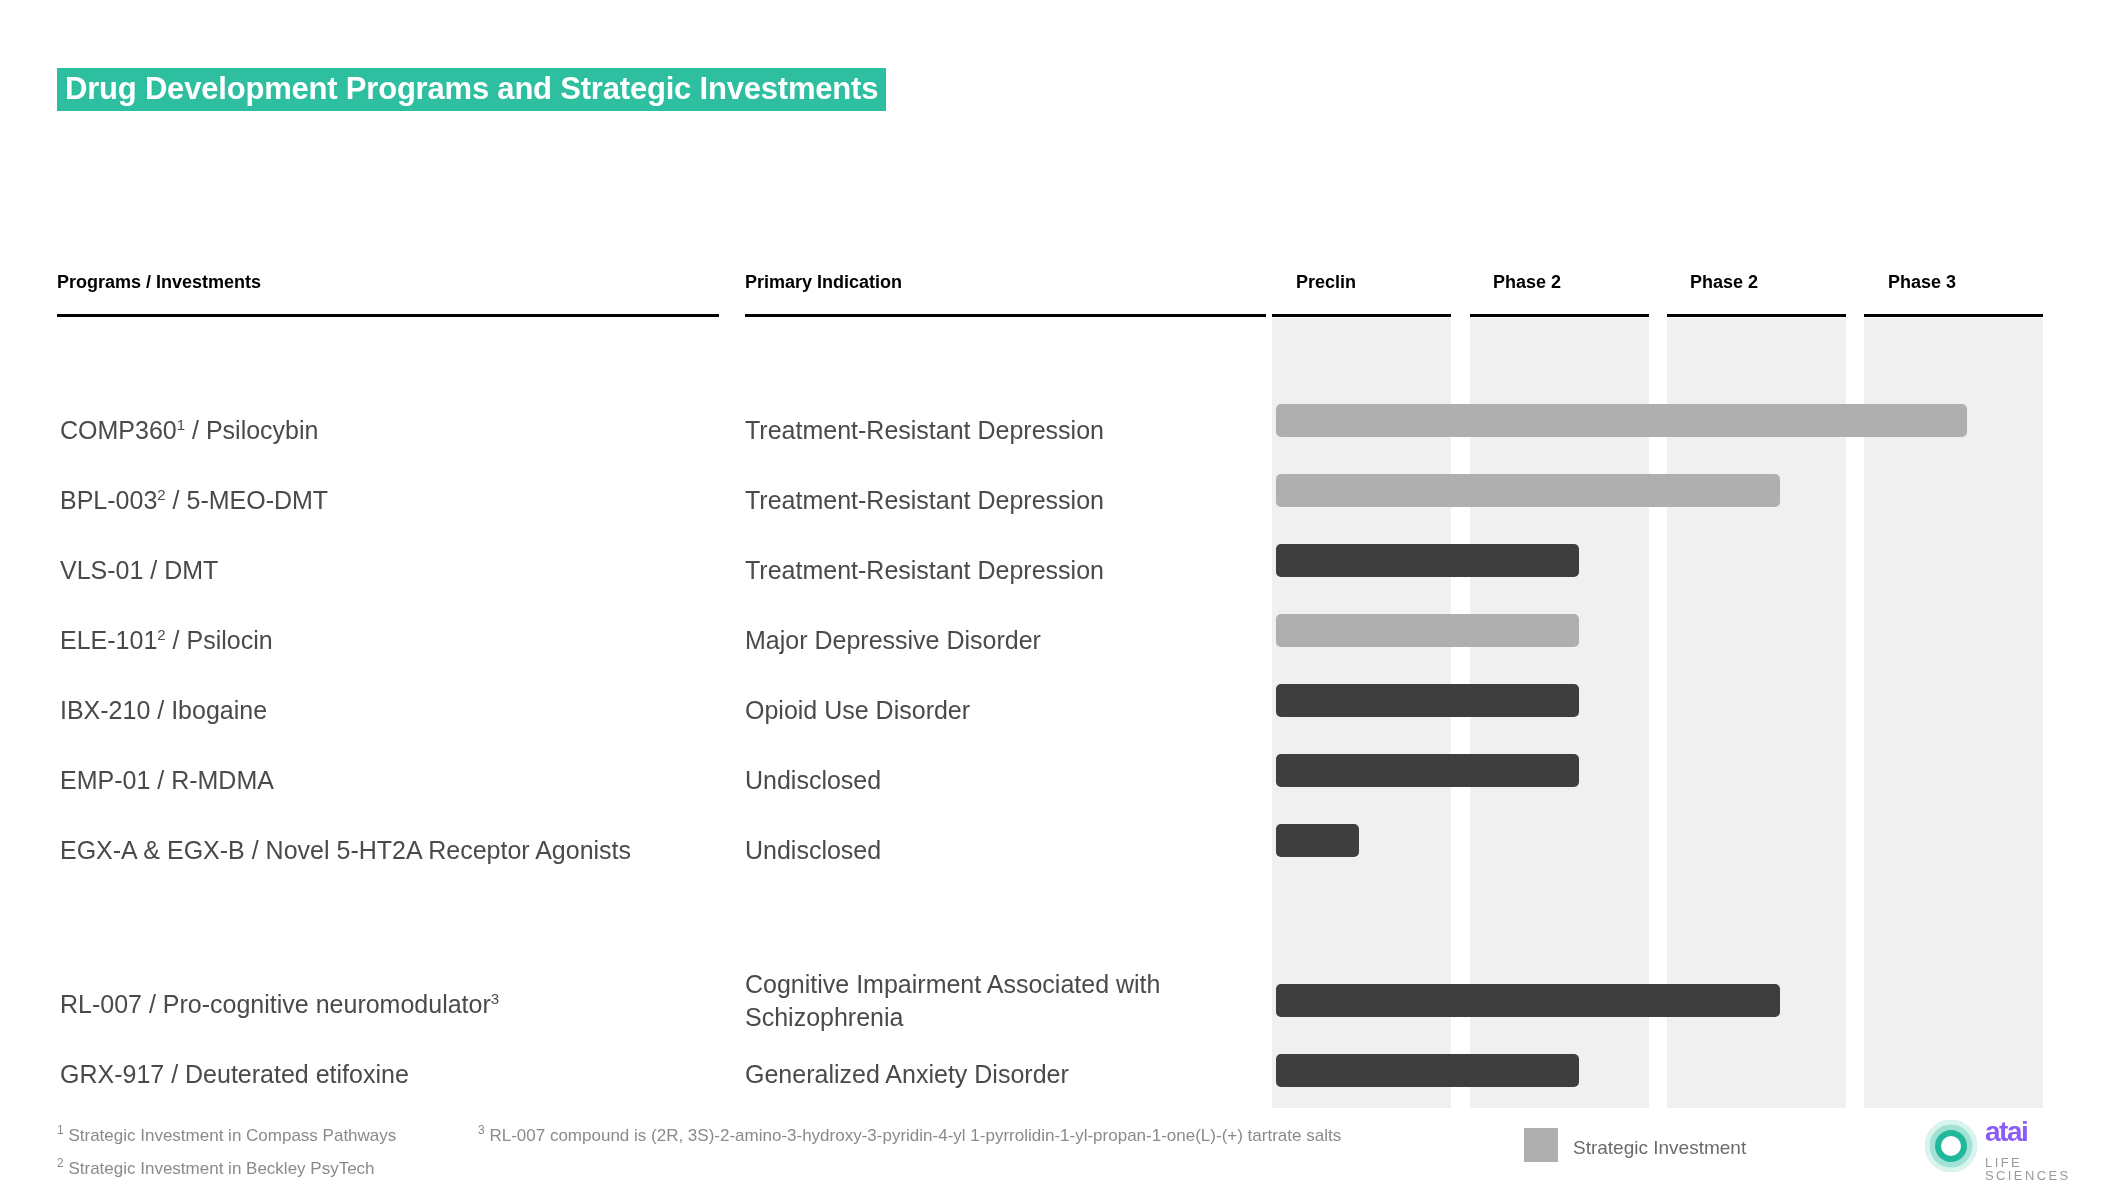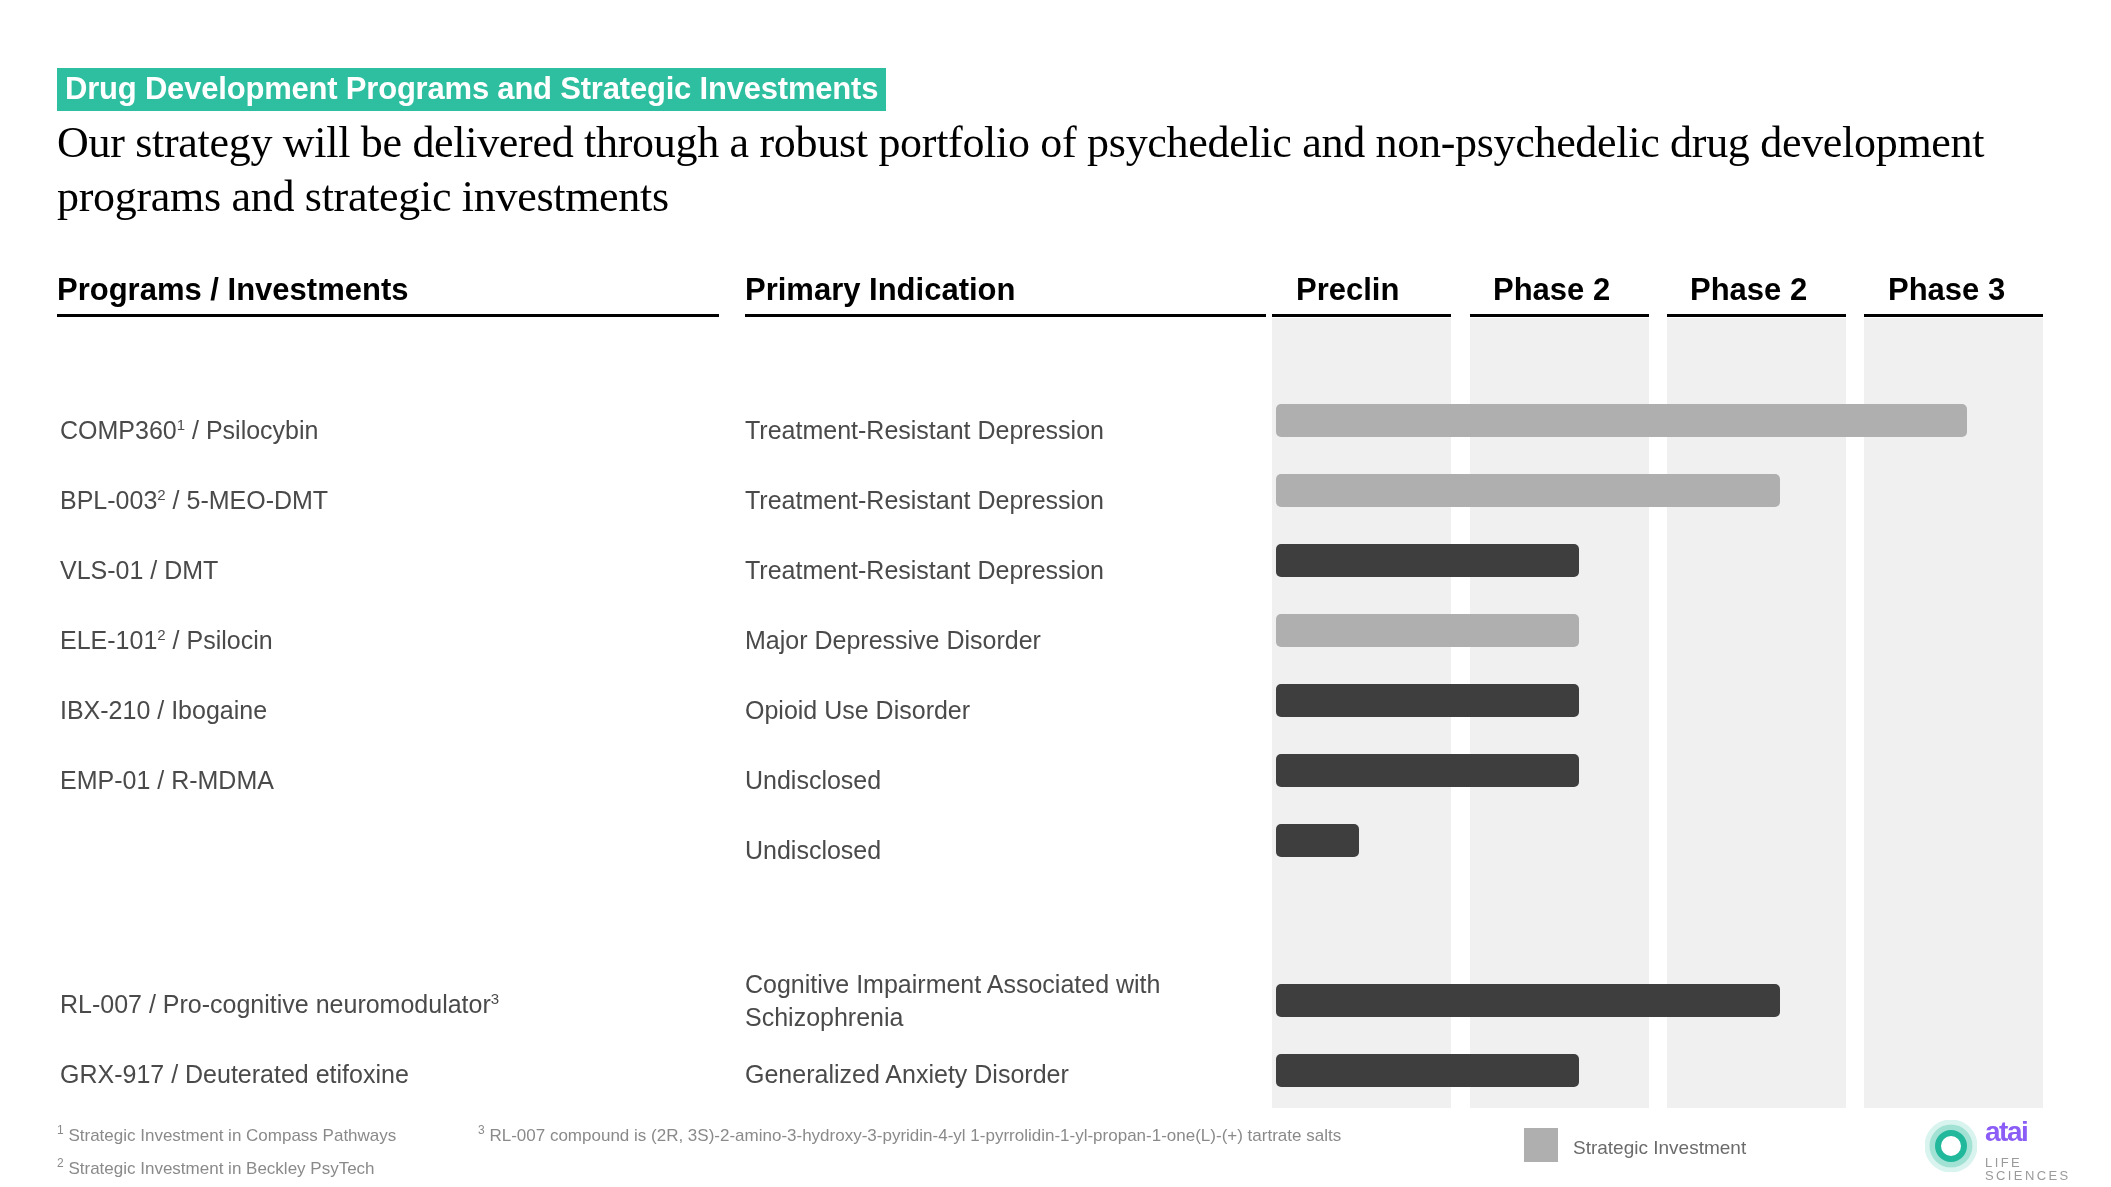--- a/index.html
+++ b/index.html
@@ -29,21 +29,21 @@
     font-size: 44px;
     line-height: 1.22;
     color: #000000;
     letter-spacing: -0.3px;
   }
 
   
   .col-head {
     position: absolute;
     font-weight: bold;
-    font-size: 31px;
+    font-size: 18px;
     color: #000;
     white-space: nowrap;
   }
   .col-rule {
     position: absolute;
     height: 3px;
     background: #000;
   }
 
   
@@ -125,21 +125,20 @@
     font-size: 13px; color: #9A9A9A; letter-spacing: 2.4px; line-height: 1;
   }
 </style>
 </head>
 <body>
 
 <div id="slide">
 
   <div class="eyebrow">Drug Development Programs and Strategic Investments</div>
 
-  <div class="headline">Our strategy will be delivered through a robust portfolio of psychedelic and non-psychedelic drug development programs and strategic investments</div>
 
   <div class="phase-band" style="left: 1272px; top: 318px; width: 179px; height: 790px; background: rgb(240, 240, 240);"></div>
   <div class="phase-band" style="left: 1470px; top: 318px; width: 179px; height: 790px; background: rgb(240, 240, 240);"></div>
   <div class="phase-band" style="left: 1667px; top: 318px; width: 179px; height: 790px; background: rgb(240, 240, 240);"></div>
   <div class="phase-band" style="left: 1864px; top: 318px; width: 179px; height: 790px; background: rgb(240, 240, 240);"></div>
 
   <div class="col-head" style="left:57px; top:272px;">Programs / Investments</div>
   <div class="col-rule" style="left:57px; top:314px; width:662px;"></div>
 
   <div class="col-head" style="left:745px; top:272px;">Primary Indication</div>
@@ -188,20 +187,23 @@
   </div>
   <div class="row-ind" style="left:745px; top:694px;">Opioid Use Disorder</div>
   <div class="bar dark" style="left: 1276px; top: 684px; width: 303px; background: rgb(62, 62, 62);"></div>
 
   <div class="row-prog" style="left:60px; top:764px;">
     <span>EMP-01 / R-MDMA</span><sup></sup><span></span>
   </div>
   <div class="row-ind" style="left:745px; top:764px;">Undisclosed</div>
   <div class="bar dark" style="left: 1276px; top: 754px; width: 303px; background: rgb(62, 62, 62);"></div>
 
+  <div class="row-prog" style="left:60px; top:834px;">
+    <span>EGX-A &amp; EGX-B / Novel 5-HT2A Receptor Agonists</span><sup></sup><span></span>
+  </div>
   <div class="row-ind" style="left:745px; top:834px;">Undisclosed</div>
   <div class="bar dark" style="left: 1276px; top: 824px; width: 83px; background: rgb(62, 62, 62);"></div>
 
   <div class="row-prog" style="left:60px; top:988px;">
     <span>RL-007 / Pro-cognitive neuromodulator</span><sup>3</sup><span></span>
   </div>
   <div class="row-ind wrap" style="left:745px; top:968px;">Cognitive Impairment Associated with Schizophrenia</div>
   <div class="bar dark" style="left: 1276px; top: 984px; width: 504px; background: rgb(62, 62, 62);"></div>
 
   <div class="row-prog" style="left:60px; top:1058px;">

